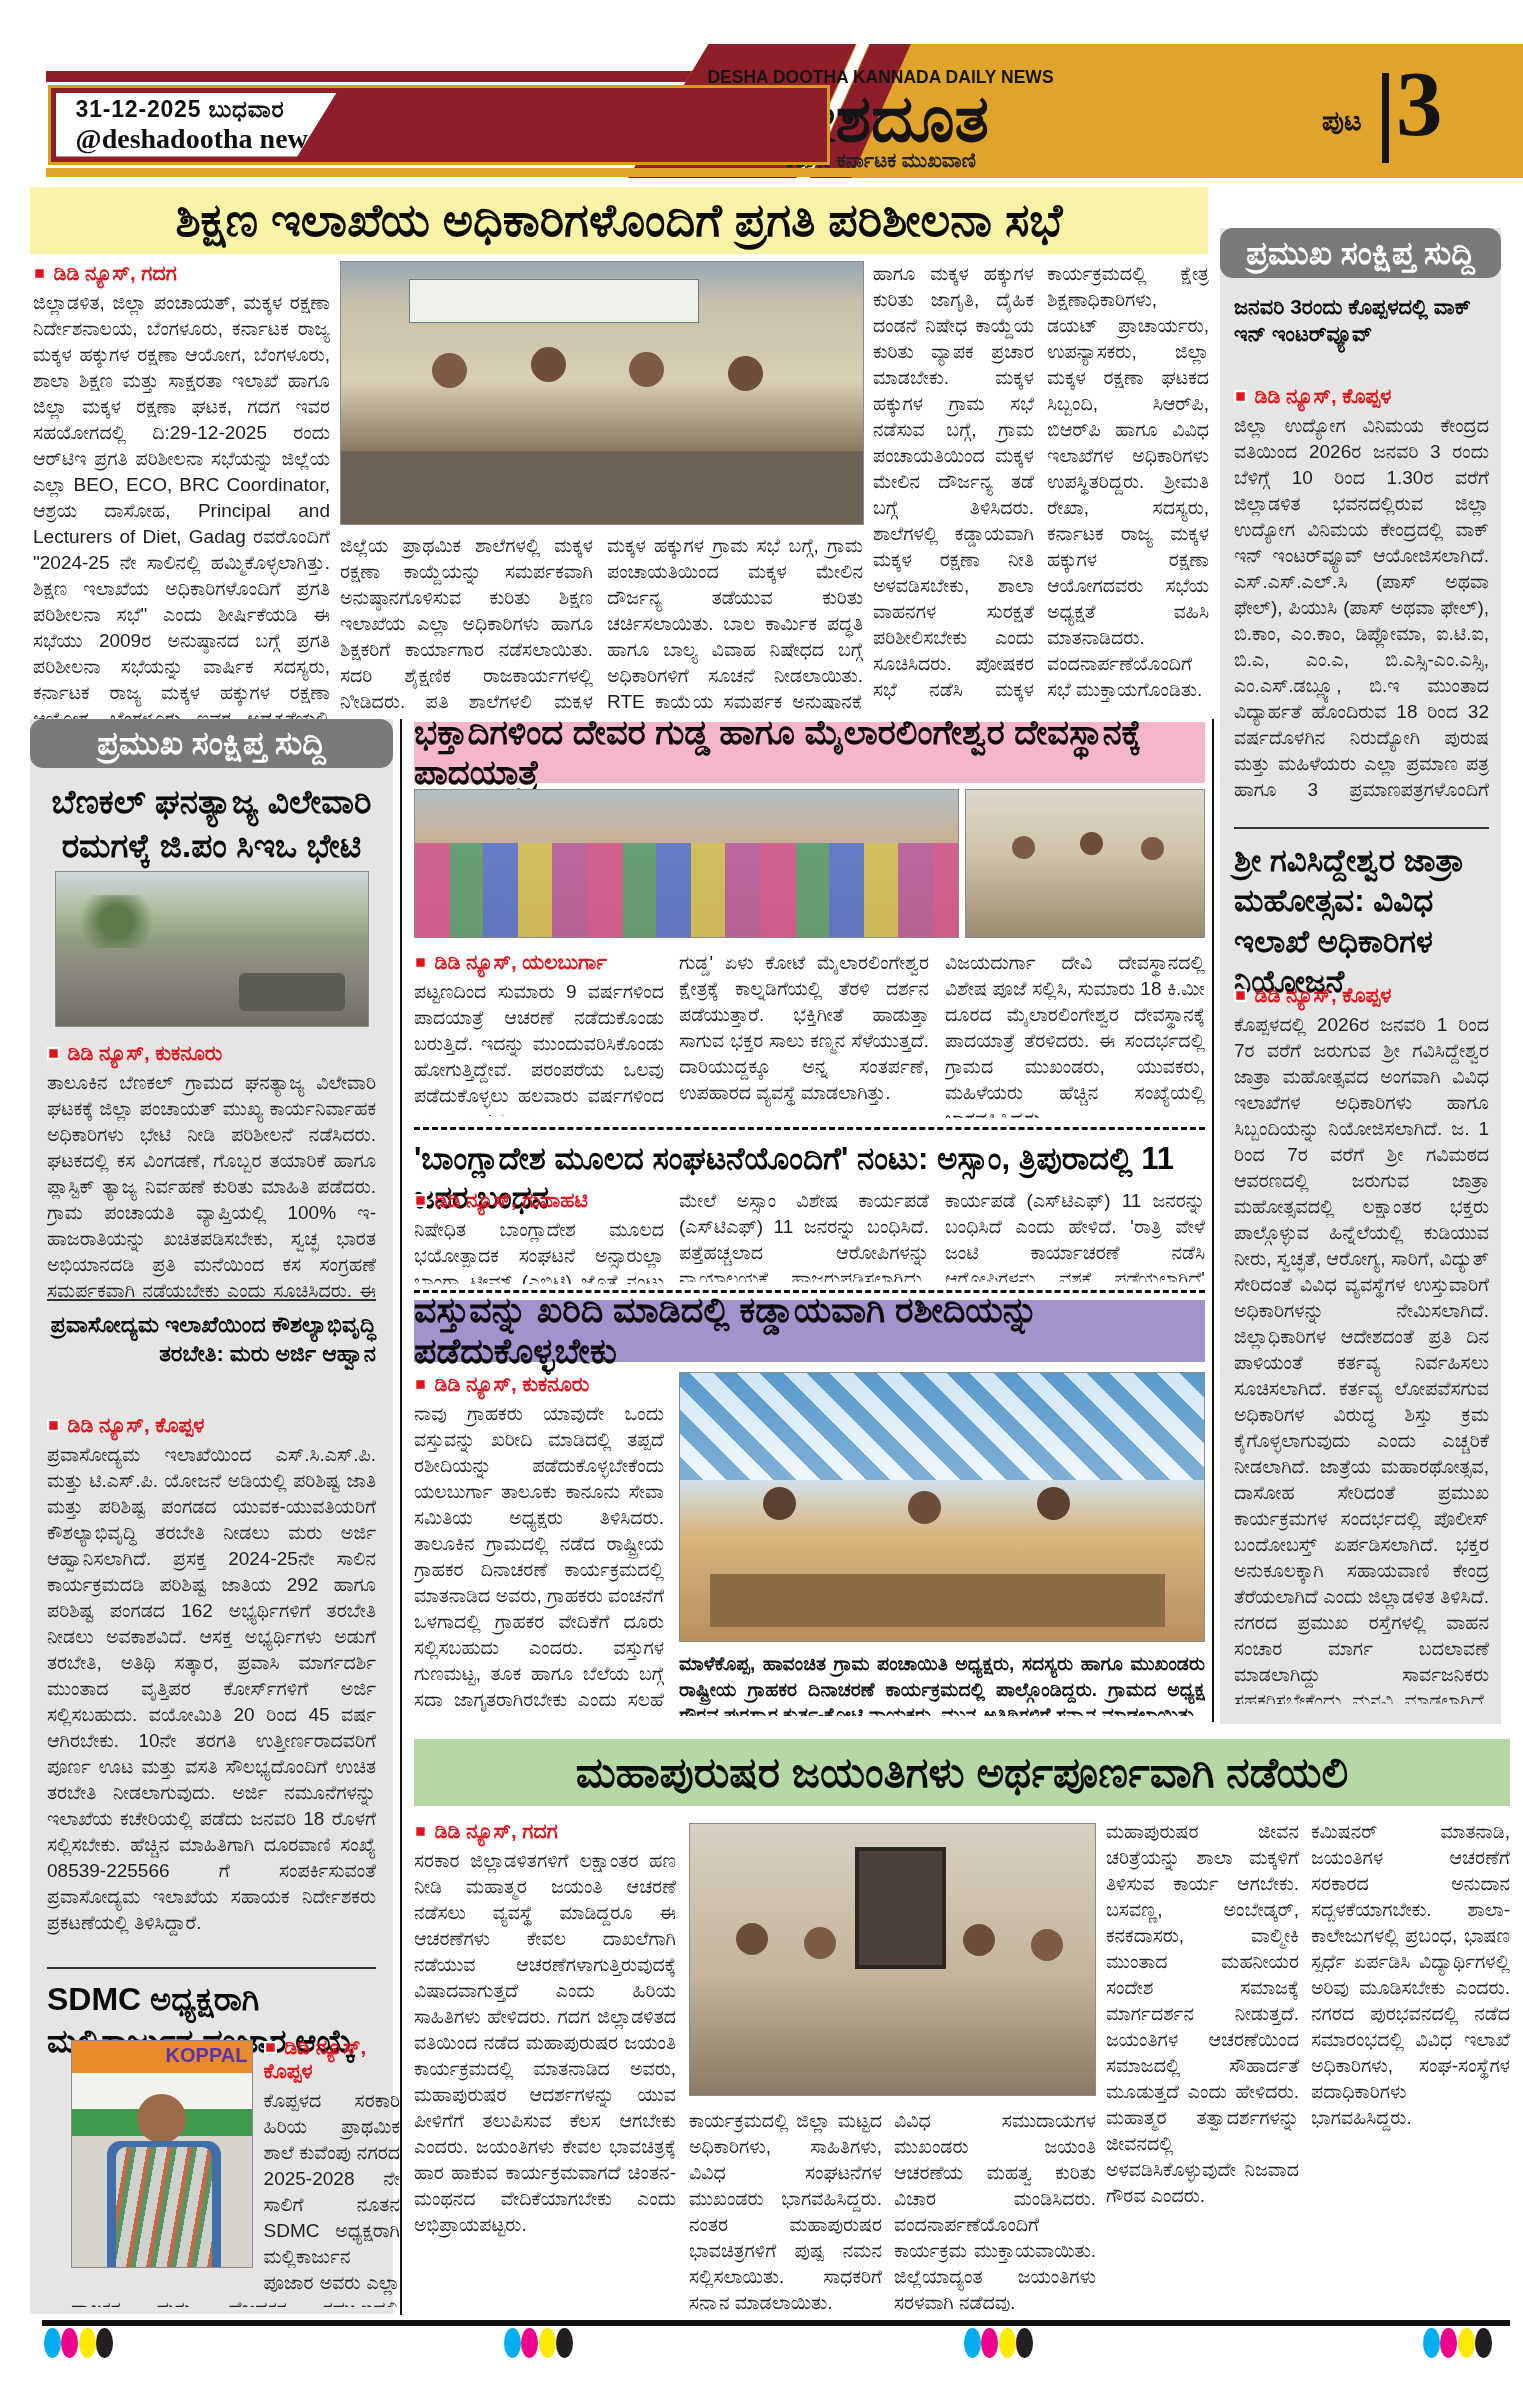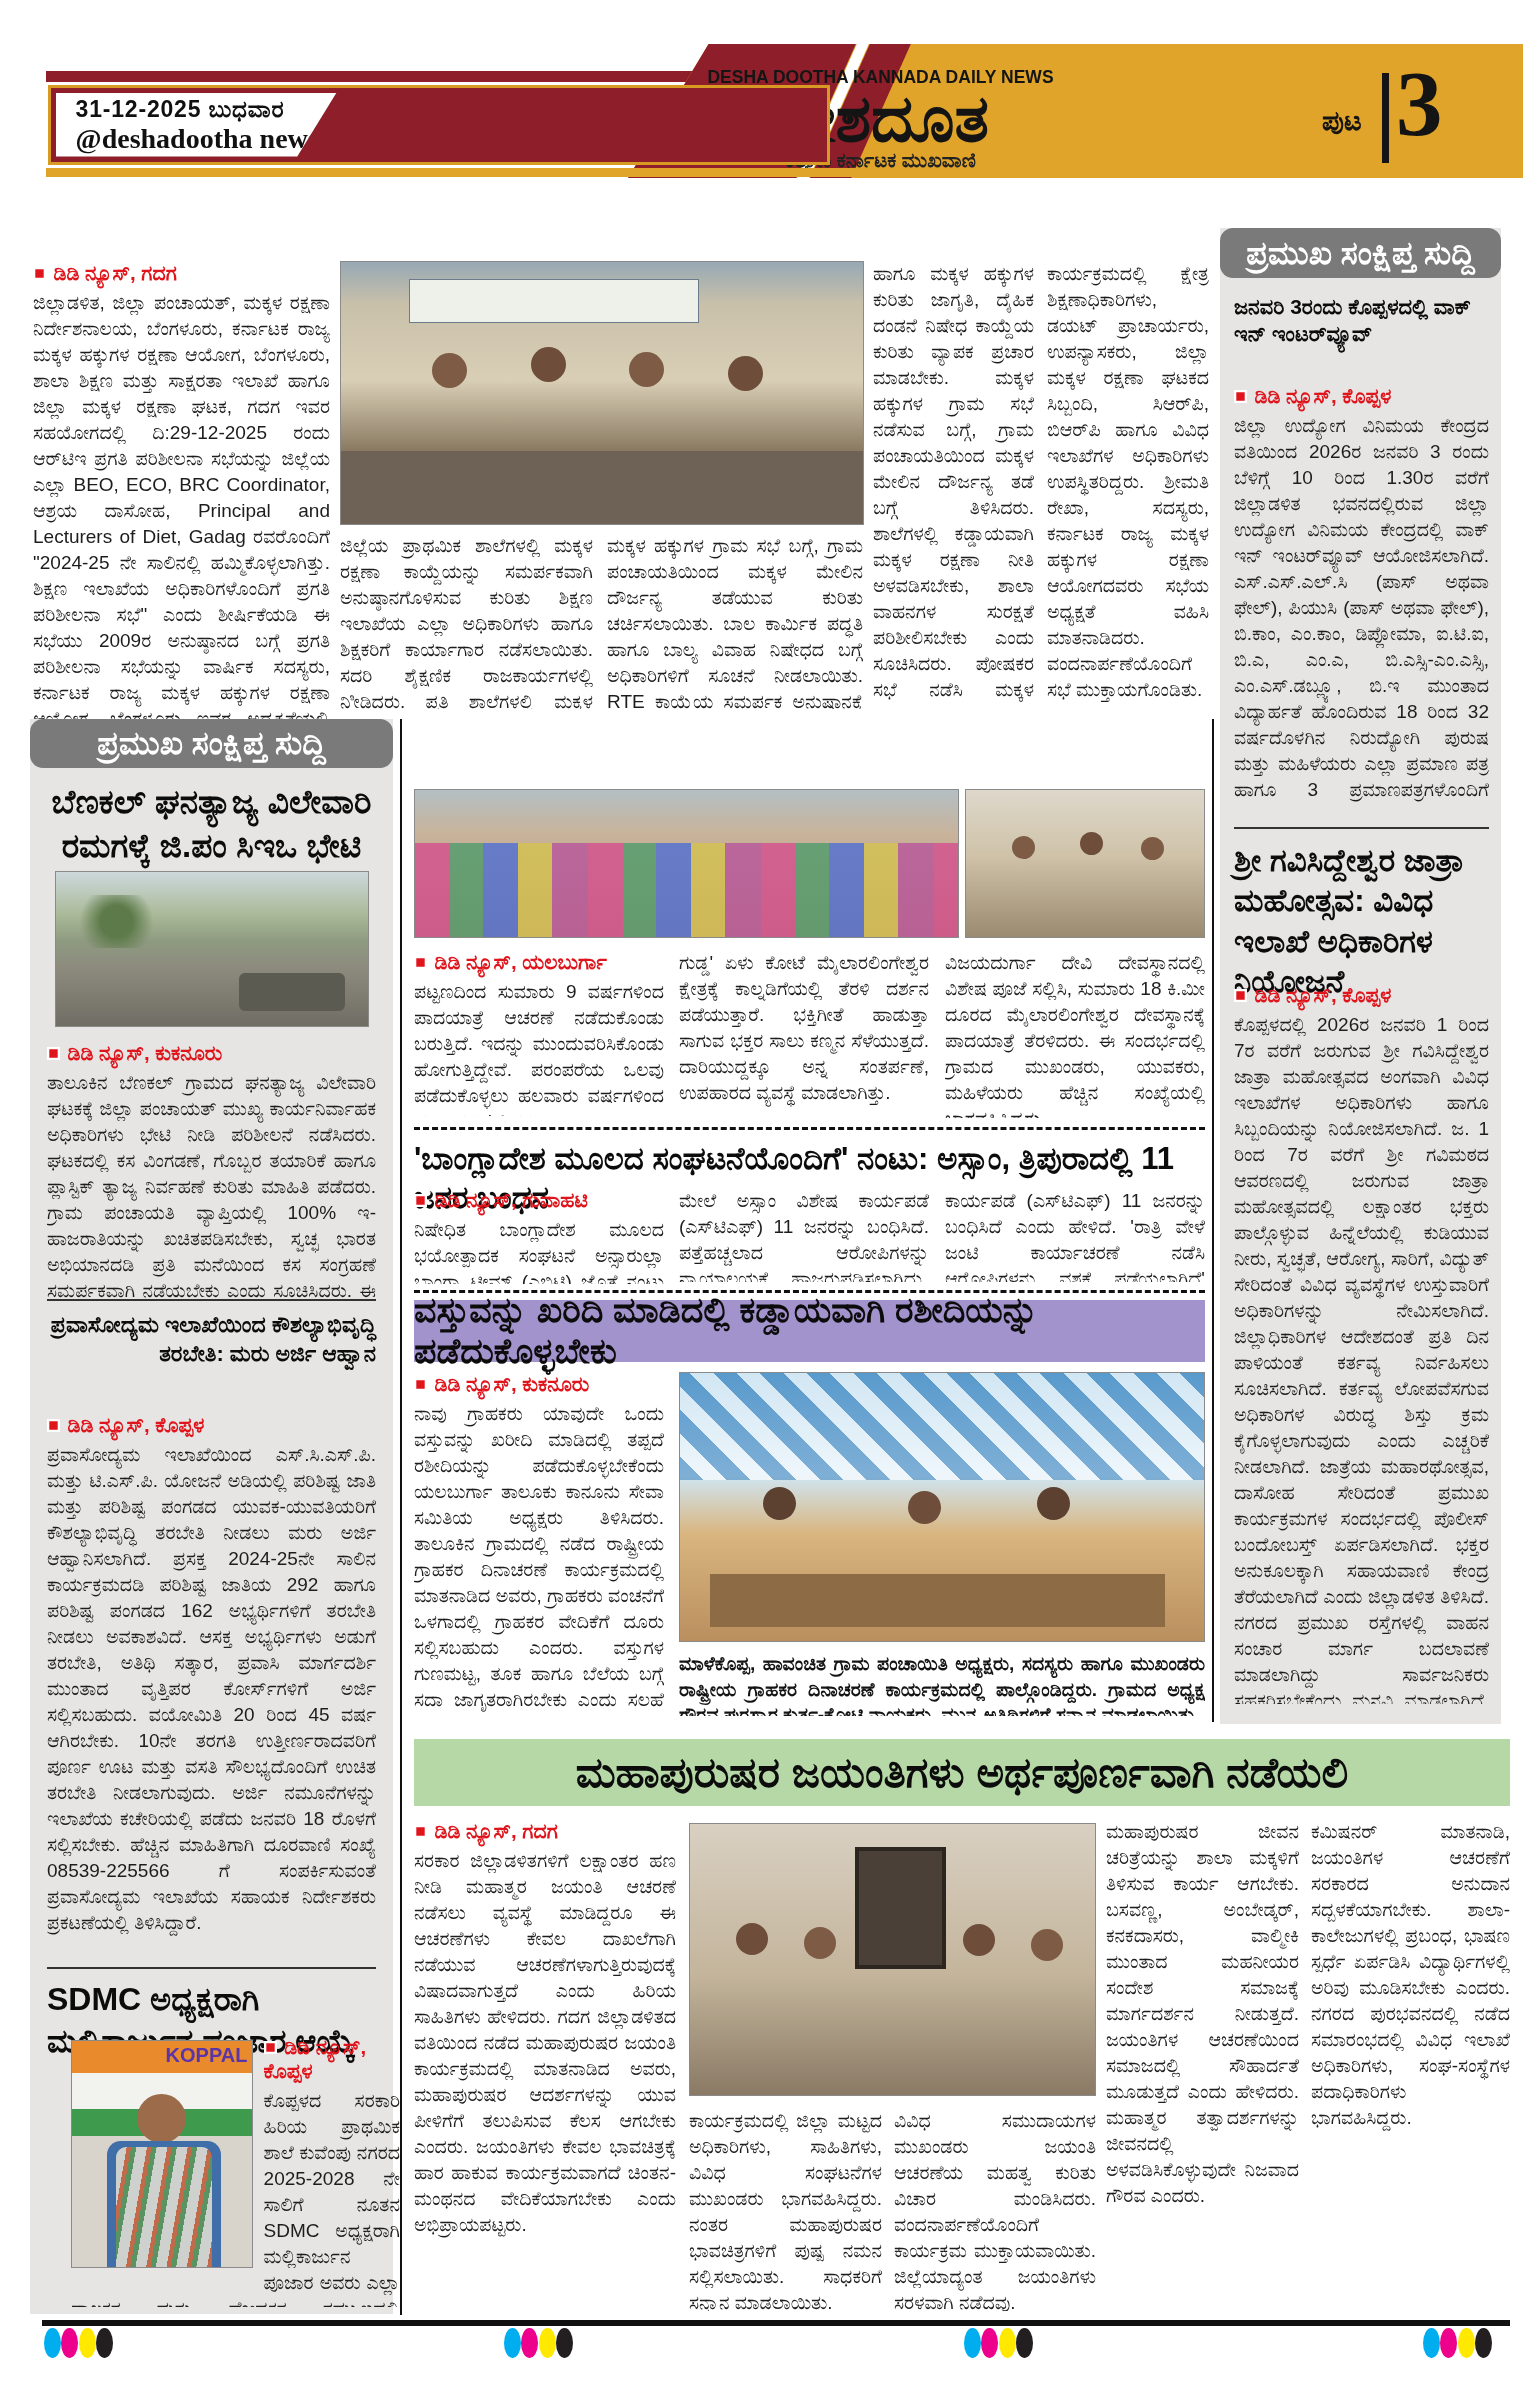--- a/index.html
+++ b/index.html
@@ -71,20 +71,21 @@
   <div class="abs pg-num">3</div>
 
   <div class="abs hdr-maroonbox">
     <div class="hdr-white">
       <div class="hdr-date">31-12-2025  ಬುಧವಾರ</div>
       <div class="hdr-handle">@deshadootha news</div>
     </div>
   </div>
   <div class="abs hdr-goldrule"></div>
 
+  <div class="abs lead-head">ಶಿಕ್ಷಣ ಇಲಾಖೆಯ ಅಧಿಕಾರಿಗಳೊಂದಿಗೆ ಪ್ರಗತಿ ಪರಿಶೀಲನಾ ಸಭೆ</div>
 
   <div class="abs" style="left:33px;top:261px;width:297px;">
     <div class="byline"><span class="sq"></span><span>ಡಿಡಿ ನ್ಯೂಸ್, ಗದಗ</span></div>
     <div class="body-text">ಜಿಲ್ಲಾಡಳಿತ, ಜಿಲ್ಲಾ ಪಂಚಾಯತ್, ಮಕ್ಕಳ ರಕ್ಷಣಾ ನಿರ್ದೇಶನಾಲಯ, ಬೆಂಗಳೂರು, ಕರ್ನಾಟಕ ರಾಜ್ಯ ಮಕ್ಕಳ ಹಕ್ಕುಗಳ ರಕ್ಷಣಾ ಆಯೋಗ, ಬೆಂಗಳೂರು, ಶಾಲಾ ಶಿಕ್ಷಣ ಮತ್ತು ಸಾಕ್ಷರತಾ ಇಲಾಖೆ ಹಾಗೂ ಜಿಲ್ಲಾ ಮಕ್ಕಳ ರಕ್ಷಣಾ ಘಟಕ, ಗದಗ ಇವರ ಸಹಯೋಗದಲ್ಲಿ ದಿ:29-12-2025 ರಂದು ಆರ್‌ಟಿಇ ಪ್ರಗತಿ ಪರಿಶೀಲನಾ ಸಭೆಯನ್ನು ಜಿಲ್ಲೆಯ ಎಲ್ಲಾ BEO, ECO, BRC Coordinator, ಆಶ್ರಯ ದಾಸೋಹ, Principal and Lecturers of Diet, Gadag ರವರೊಂದಿಗೆ "2024-25 ನೇ ಸಾಲಿನಲ್ಲಿ ಹಮ್ಮಿಕೊಳ್ಳಲಾಗಿತ್ತು. ಶಿಕ್ಷಣ ಇಲಾಖೆಯ ಅಧಿಕಾರಿಗಳೊಂದಿಗೆ ಪ್ರಗತಿ ಪರಿಶೀಲನಾ ಸಭೆ" ಎಂದು ಶೀರ್ಷಿಕೆಯಡಿ ಈ ಸಭೆಯು 2009ರ ಅನುಷ್ಠಾನದ ಬಗ್ಗೆ ಪ್ರಗತಿ ಪರಿಶೀಲನಾ ಸಭೆಯನ್ನು ವಾರ್ಷಿಕ ಸದಸ್ಯರು, ಕರ್ನಾಟಕ ರಾಜ್ಯ ಮಕ್ಕಳ ಹಕ್ಕುಗಳ ರಕ್ಷಣಾ ಆಯೋಗ, ಬೆಂಗಳೂರು ಇವರ ಅಧ್ಯಕ್ಷತೆಯಲ್ಲಿ ಉಚಿತ ಮತ್ತು ಕಡ್ಡಾಯ ಶಿಕ್ಷಣ ಹಕ್ಕು ಕಾಯ್ದೆ 2009ರ ಅನುಷ್ಠಾನದ ಬಗ್ಗೆ ಪ್ರಗತಿ ಪರಿಶೀಲನಾ ಸಭೆ ನಡೆಸಲಾಯಿತು. ಮುಖ್ಯ ಅತಿಥಿಗಳಾಗಿ ಜಿಲ್ಲಾ ಮಕ್ಕಳ ರಕ್ಷಣಾ ಅಧಿಕಾರಿಗಳು ಭಾಗವಹಿಸಿದ್ದರು.</div>
   </div>
 
   <div class="abs photo" style="left:340px;top:261px;width:524px;height:264px;background:linear-gradient(180deg,#97a9b4 0%,#c9c0aa 16%,#d9cfb6 45%,#8a7a62 72%,#4c4034 100%);">
     <div style="position:absolute;left:68px;top:16.7px;width:288px;height:42px;background:#eef0ea;border:1.5px solid #6b7b8c;"></div>
     <div style="position:absolute;left:0px;bottom:0px;width:100%;height:73px;background:#6e6257;"></div>
     <div class="pers" style="left:91px;top:91px;width:35px;height:35px;background:#7d5b44;"></div>
@@ -146,20 +147,21 @@
       <div style="position:absolute;left:35px;top:100px;width:114px;height:127px;background:#3f6ea8;border-radius:13.7px 13.7px 0 0;"></div>
       <div style="position:absolute;left:44px;top:106px;width:96px;height:121px;background:repeating-linear-gradient(100deg,#e8e2d4 0 10.6px,#d86a3a 10.6px 15px,#5d9a55 15px 20px);opacity:.85;border-radius:10.6px 10.6px 0 0;"></div>
     </div>
     <div class="byline"><span class="sq"></span><span>ಡಿಡಿ ನ್ಯೂಸ್, ಕೊಪ್ಪಳ</span></div>
     <div class="body-text">ಕೊಪ್ಪಳದ ಸರಕಾರಿ ಹಿರಿಯ ಪ್ರಾಥಮಿಕ ಶಾಲೆ ಕುವೆಂಪು ನಗರದ 2025-2028 ನೇ ಸಾಲಿಗೆ ನೂತನ SDMC ಅಧ್ಯಕ್ಷರಾಗಿ ಮಲ್ಲಿಕಾರ್ಜುನ ಪೂಜಾರ ಅವರು ಎಲ್ಲಾ ಪಾಲಕರ ಮತ್ತು ಪೋಷಕರ ಸಮ್ಮುಖದಲ್ಲಿ ಅವಿರೋಧವಾಗಿ ಆಯ್ಕೆಯಾಗಿದ್ದಾರೆ. ಶಾಲೆಯ ಮುಖ್ಯ ಗುರುಗಳು, ಶಿಕ್ಷಕ ವೃಂದ ಹಾಗೂ BRC ಸಿಬ್ಬಂದಿ ನೂತನ ಅಧ್ಯಕ್ಷರನ್ನು ಅಭಿನಂದಿಸಿದರು. ಶಾಲೆಯ ಶೈಕ್ಷಣಿಕ ಪ್ರಗತಿ, ಮಕ್ಕಳ ಹಾಜರಾತಿ, ಬಿಸಿಯೂಟ ಹಾಗೂ ಮೂಲಸೌಕರ್ಯ ಅಭಿವೃದ್ಧಿಗೆ ಶ್ರಮಿಸುವುದಾಗಿ ನೂತನ ಅಧ್ಯಕ್ಷರು ತಿಳಿಸಿದರು. ಸಮಾರಂಭದಲ್ಲಿ ಸಿಆರ್‌ಪಿ, ಶಿಕ್ಷಕರು, ಪಾಲಕರು ಹಾಗೂ ವಿದ್ಯಾರ್ಥಿಗಳು ಉಪಸ್ಥಿತರಿದ್ದರು. ಮಕ್ಕಳ ಗುಣಮಟ್ಟದ ಶಿಕ್ಷಣಕ್ಕೆ ಎಲ್ಲರೂ ಕೈಜೋಡಿಸಬೇಕೆಂದು ಮನವಿ ಮಾಡಿದರು.</div>
   </div>
 
   <div class="abs vrule" style="left:400px;top:719px;height:1596px;"></div>
   <div class="abs vrule" style="left:1212px;top:719px;height:1003px;"></div>
 
+  <div class="abs colorbox" style="left:414px;top:722px;width:791px;height:61px;background:#f5b5cb;font-size:34px;">ಭಕ್ತಾದಿಗಳಿಂದ ದೇವರ ಗುಡ್ಡ ಹಾಗೂ ಮೈಲಾರಲಿಂಗೇಶ್ವರ ದೇವಸ್ಥಾನಕ್ಕೆ ಪಾದಯಾತ್ರೆ</div>
 
   <div class="abs photo" style="left:414px;top:789px;width:545px;height:149px;background:linear-gradient(180deg,#b4bfc4 0%,#c8b39a 30%,#b58f77 100%);">
     <div style="position:absolute;left:0;top:53px;width:100%;height:96px;background:repeating-linear-gradient(90deg,#d44f8e 0 35px,#4f9c6b 35px 68px,#4f6fd4 68px 103px,#d4c24f 103px 137px,#b8559c 137px 173px);opacity:.8;"></div>
   </div>
   <div class="abs photo" style="left:965px;top:789px;width:240px;height:149px;background:linear-gradient(180deg,#ded8cc 0%,#cfc2a8 45%,#9a8a70 100%);">
     <div class="pers" style="left:46px;top:46px;width:23px;height:23px;background:#7d5b44;"></div>
     <div class="pers" style="left:114px;top:42px;width:23px;height:23px;background:#6e4e3a;"></div>
     <div class="pers" style="left:175px;top:47px;width:23px;height:23px;background:#7d5b44;"></div>
   </div>
 

